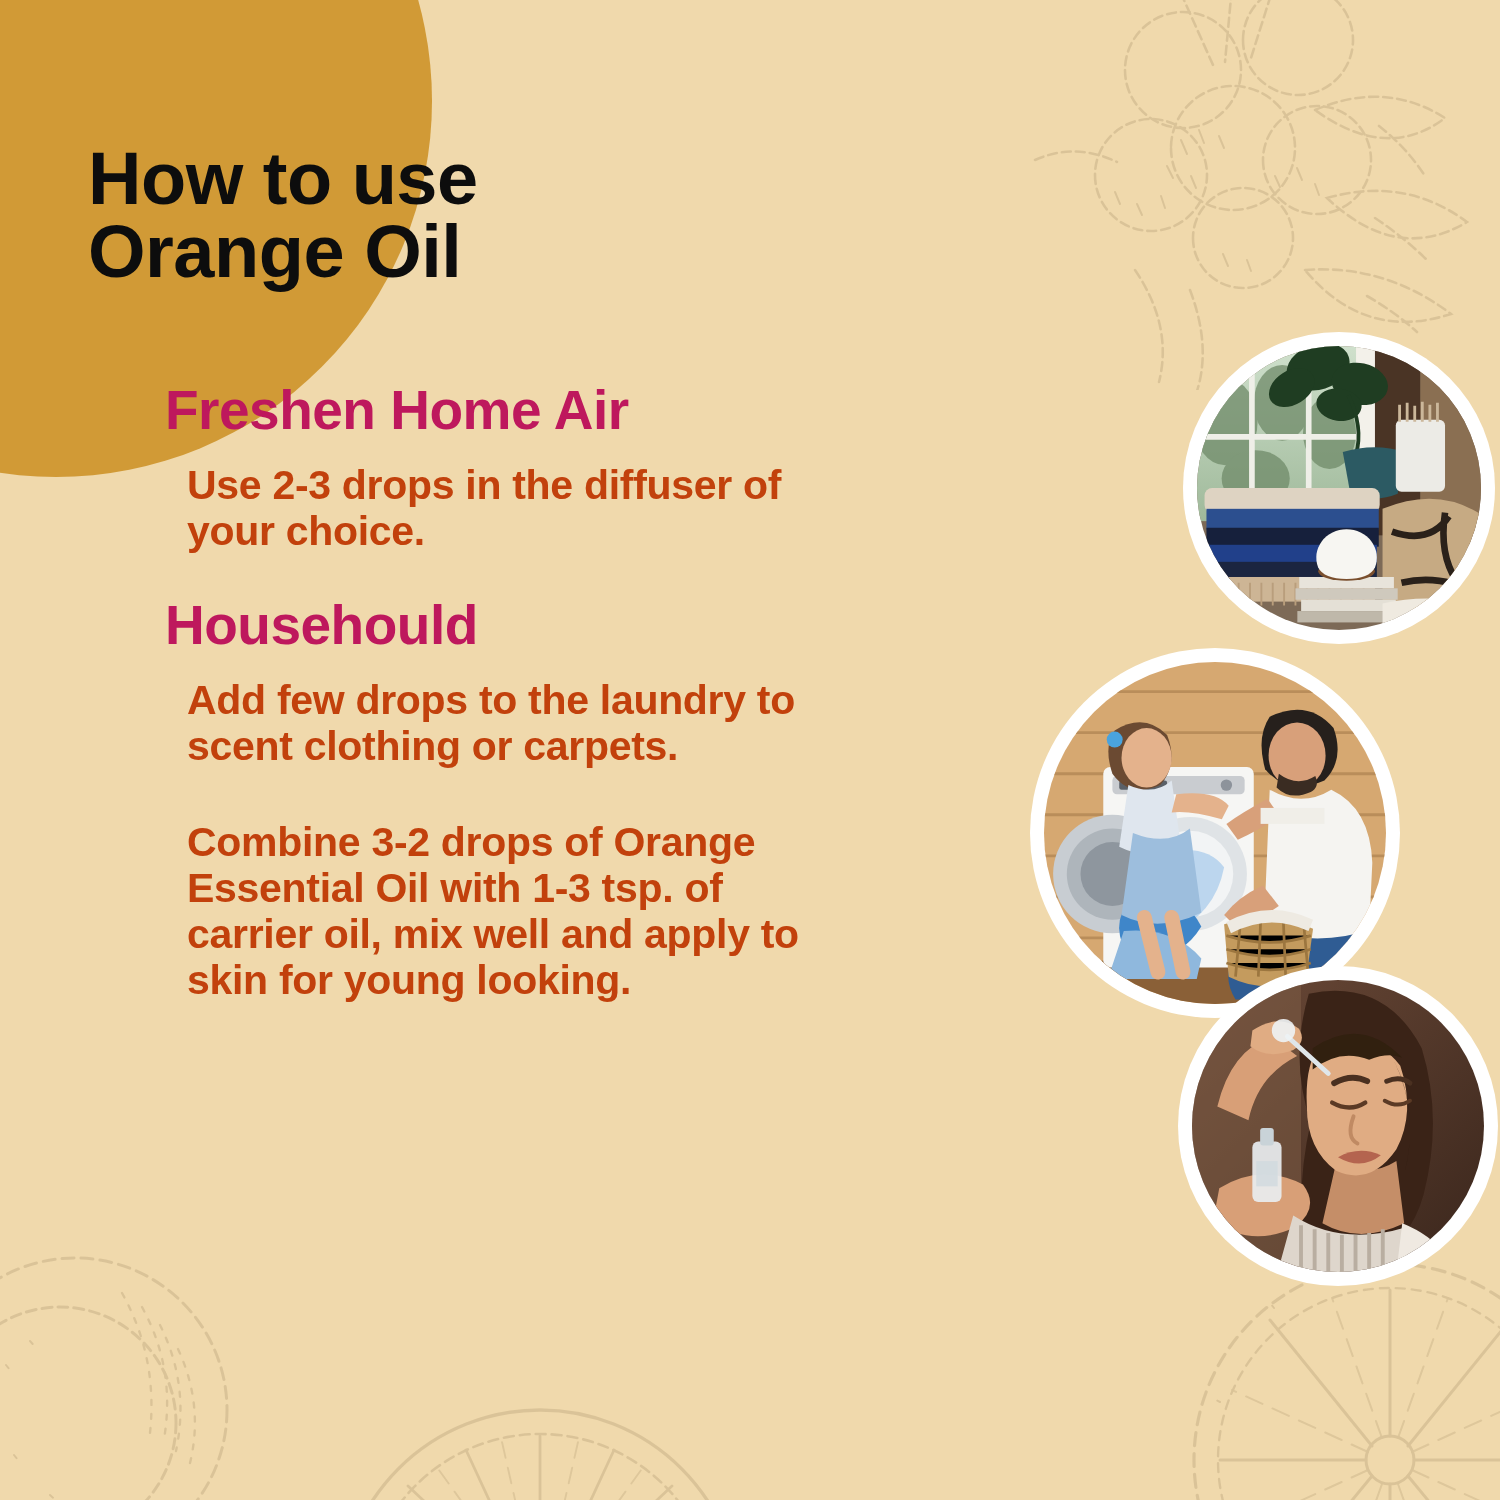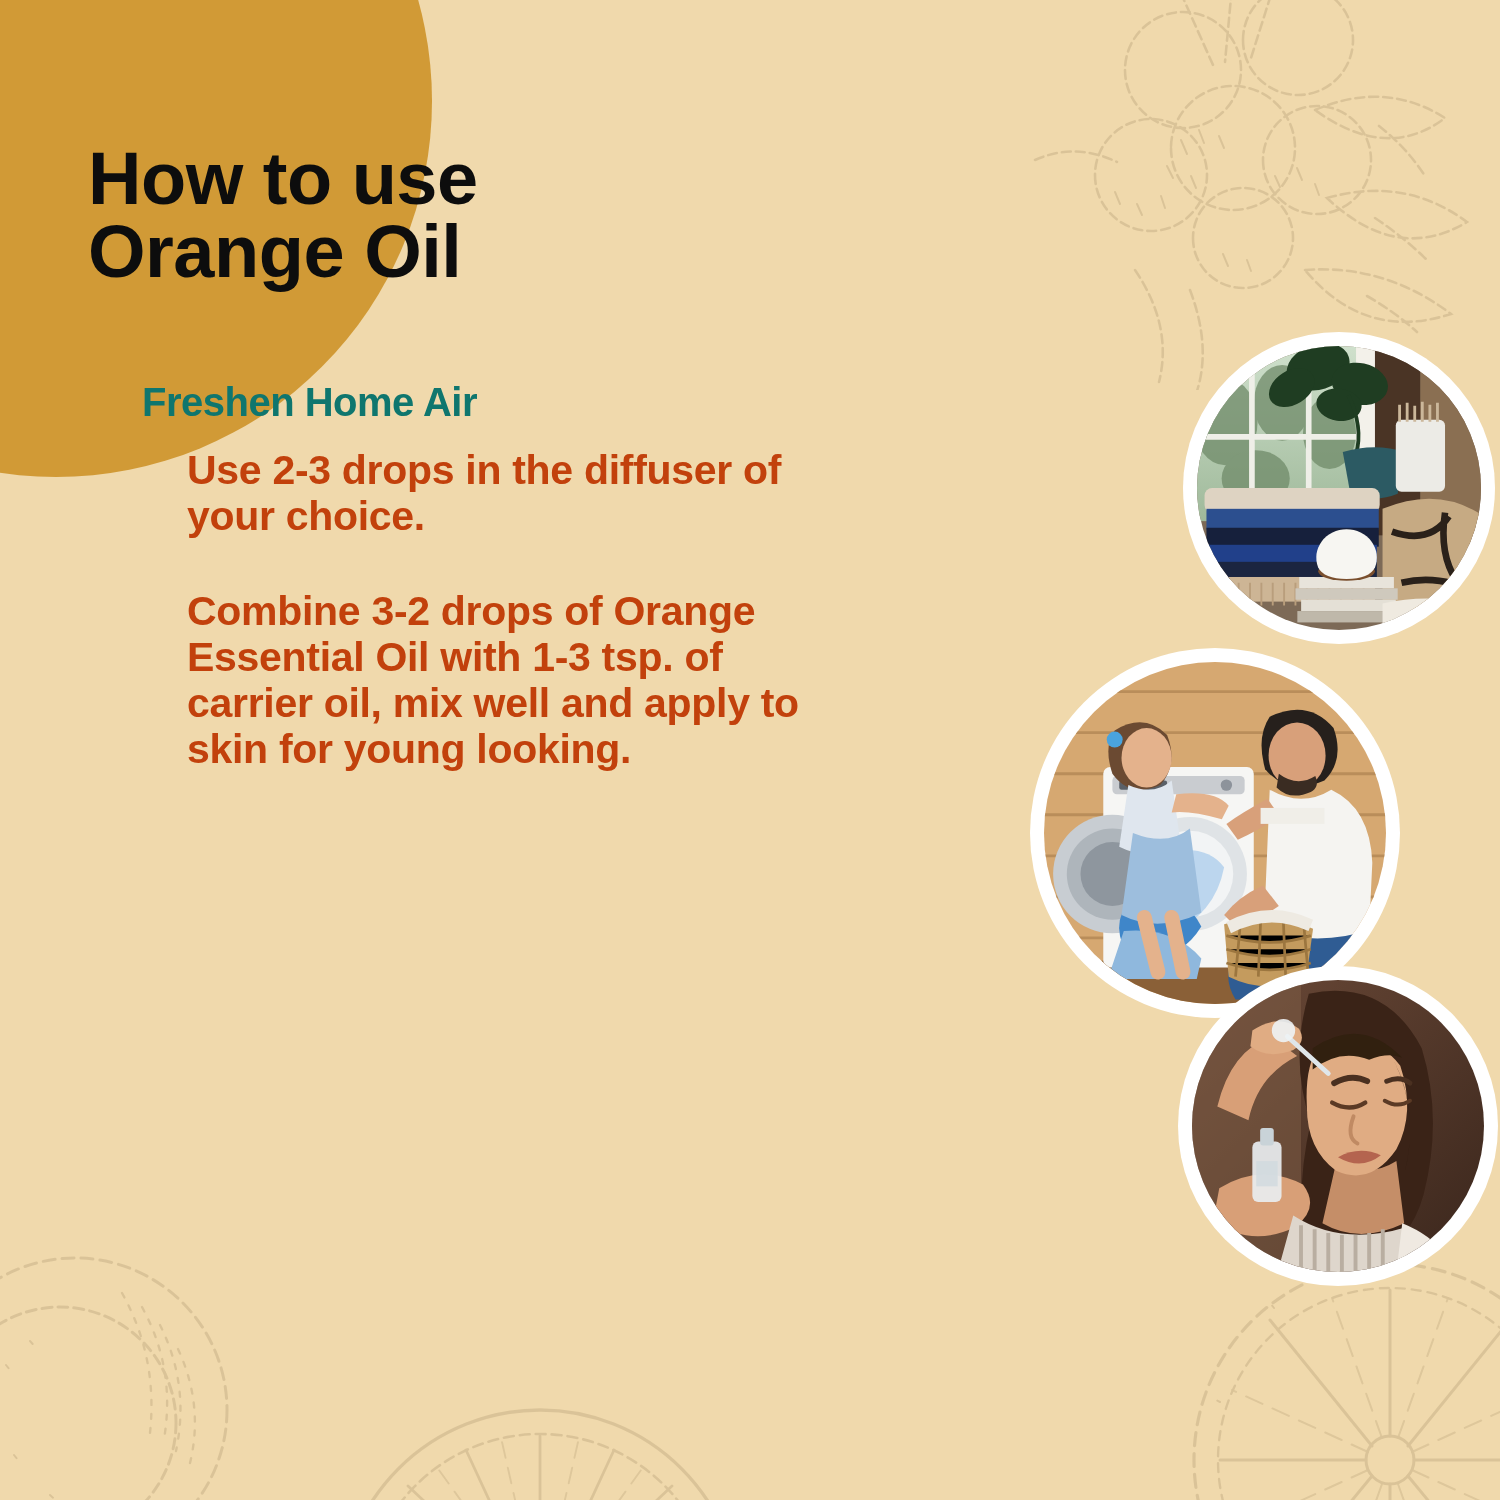--- a/index.html
+++ b/index.html
@@ -42,25 +42,26 @@
     color:#0d0d0d;
     letter-spacing:-0.5px;
   }
   #title .ln { display:block; }
 
   
   #content { position:absolute; left:142px; top:382px; width:720px; }
   .section { margin-bottom:42px; }
   .section:last-child { margin-bottom:0; }
   .sec-head {
-    font-size:40px;
+    font-size:55px;
     font-weight:bold;
-    color:#0f766e;
+    color:#be185d;
     line-height:1.04;
     letter-spacing:-0.5px;
+    margin-left:23px;
   }
   .sec-body {
     margin-top:24px;
     margin-left:45px;
     font-size:41px;
     font-weight:bold;
     color:#c2410c;
     line-height:1.12;
     letter-spacing:-0.3px;
     max-width:640px;
@@ -201,20 +202,24 @@
     <span class="ln">Orange Oil</span>
   </h1>
 
   <div id="content">
 
     <div class="section" id="sec-freshen">
       <div class="sec-head">Freshen Home Air</div>
       <div class="sec-body">Use 2-3 drops in the diffuser of your choice.</div>
     </div>
 
+    <div class="section" id="sec-household">
+      <div class="sec-head">Househould</div>
+      <div class="sec-body">Add few drops to the laundry to scent clothing or carpets.</div>
+    </div>
 
     <div class="section" id="sec-skin">
       <div class="sec-body">Combine 3-2 drops of Orange Essential Oil with 1-3 tsp. of carrier oil, mix well and apply to skin for young looking.</div>
     </div>
 
   </div>
 
   <div class="photo" id="photo-diffuser">
     <div class="inner">
       <svg class="scene" viewBox="0 0 300 300" preserveAspectRatio="xMidYMid slice">

